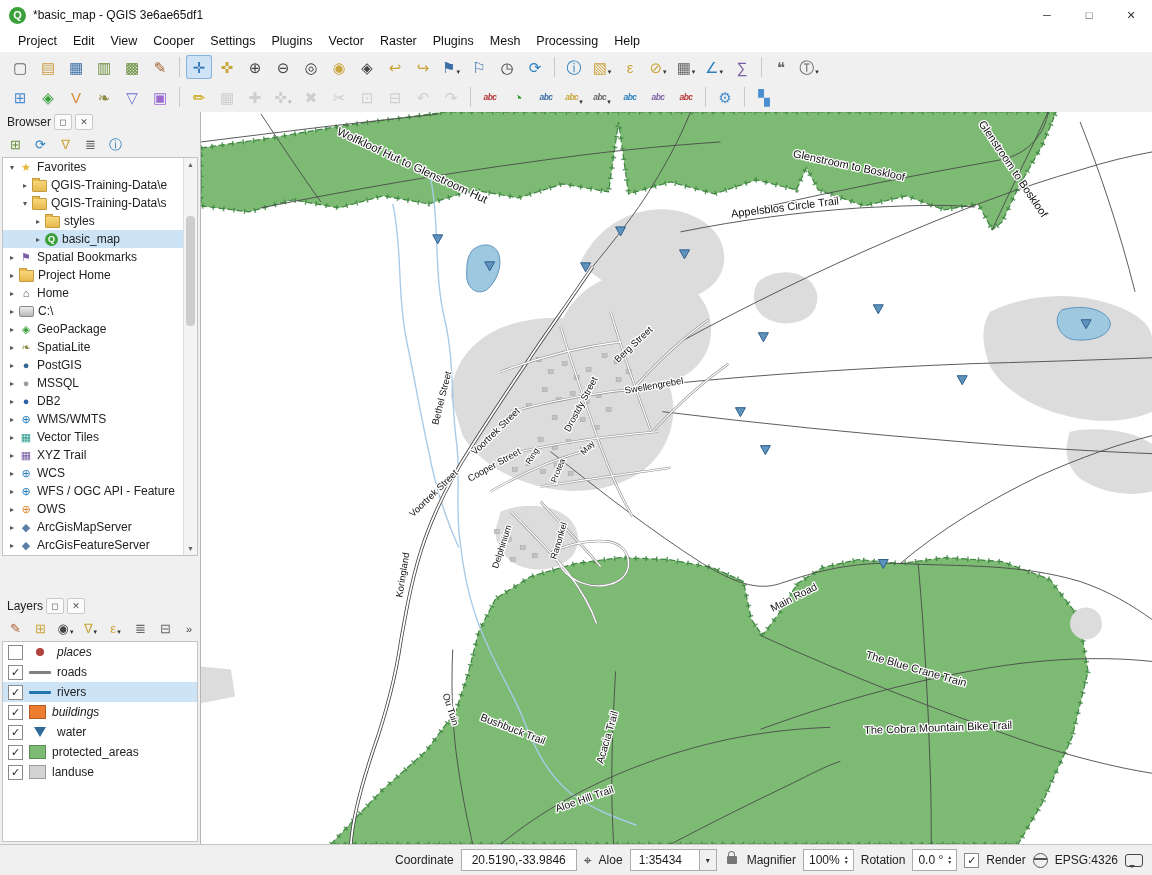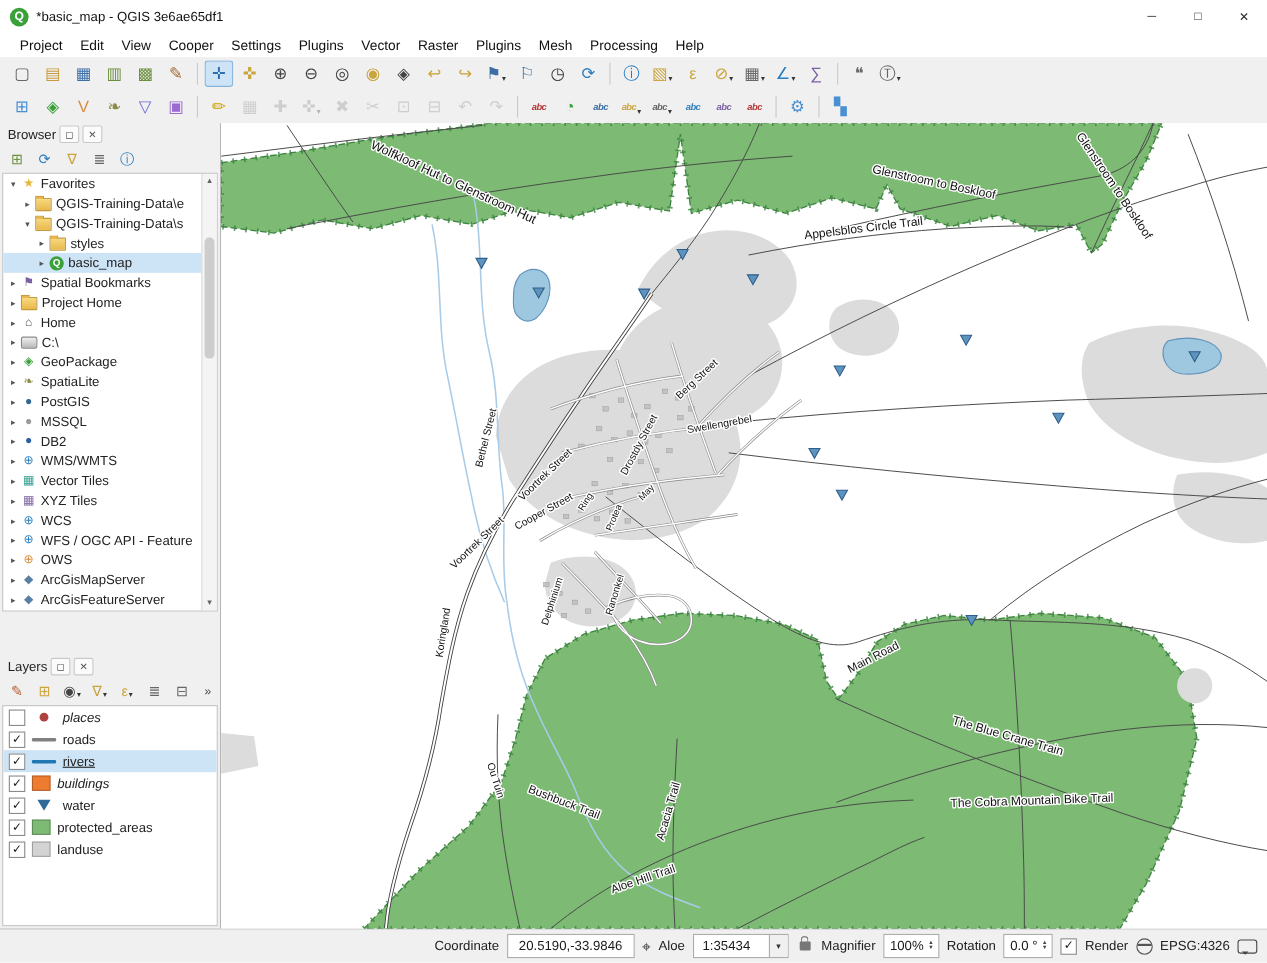--- a/index.html
+++ b/index.html
@@ -79,21 +79,21 @@
   .lcheck{width:13px;height:13px;flex:0 0 13px;border:1px solid #8a8a8a;background:#fff;font-size:11px;
     line-height:12px;text-align:center;color:#1a1a1a;}
   .lswatch{flex:0 0 auto;}
   .lswatch.line{width:22px;height:3px;border-radius:1px;}
   .lswatch.rect{width:15px;height:12px;border:1px solid rgba(0,0,0,.25);}
   .lswatch.dot{width:8px;height:8px;border-radius:50%;margin:0 7px;}
   .lswatch.tri{width:0;height:0;border-left:6px solid transparent;border-right:6px solid transparent;
     border-top:10px solid #2f6b9a;margin:0 5px;}
   .llabel{font-size:12px;color:#222;}
   .llabel.italic{font-style:italic;}
-  .llabel.underline{text-decoration:underline;}
+  .llabel.underline{}
 
   .map-area{flex:1 1 auto;position:relative;background:#fff;border-left:1px solid #b5b5b5;}
   .map-area svg{display:block;width:100%;height:100%;}
   .mlabel{fill:#111;stroke:#fff;stroke-width:2.6px;paint-order:stroke;stroke-linejoin:round;
     font-family:"Liberation Sans",sans-serif;}
 
   
   .statusbar{height:30px;flex:0 0 30px;background:#f0f0f0;border-top:1px solid #c6c6c6;
     display:flex;align-items:center;gap:7px;padding:0 9px;}
   .locate{border:1px solid #a0a0a0;border-radius:10px;height:19px;width:178px;display:flex;
@@ -436,21 +436,21 @@
                 <span class="tlabel">WMS/WMTS</span>
               </div>
               <div class="trow" style="padding-left: 3px;">
                 <span class="texp">▸</span>
                 <span class="ticon" style="color: rgb(43, 156, 143);">▦</span>
                 <span class="tlabel">Vector Tiles</span>
               </div>
               <div class="trow" style="padding-left: 3px;">
                 <span class="texp">▸</span>
                 <span class="ticon" style="color: rgb(123, 95, 163);">▦</span>
-                <span class="tlabel">XYZ Tiles</span>
+                <span class="tlabel">XYZ Trail</span>
               </div>
               <div class="trow" style="padding-left: 3px;">
                 <span class="texp">▸</span>
                 <span class="ticon" style="color: rgb(43, 127, 191);">⊕</span>
                 <span class="tlabel">WCS</span>
               </div>
               <div class="trow" style="padding-left: 3px;">
                 <span class="texp">▸</span>
                 <span class="ticon" style="color: rgb(43, 127, 191);">⊕</span>
                 <span class="tlabel">WFS / OGC API - Feature</span>

